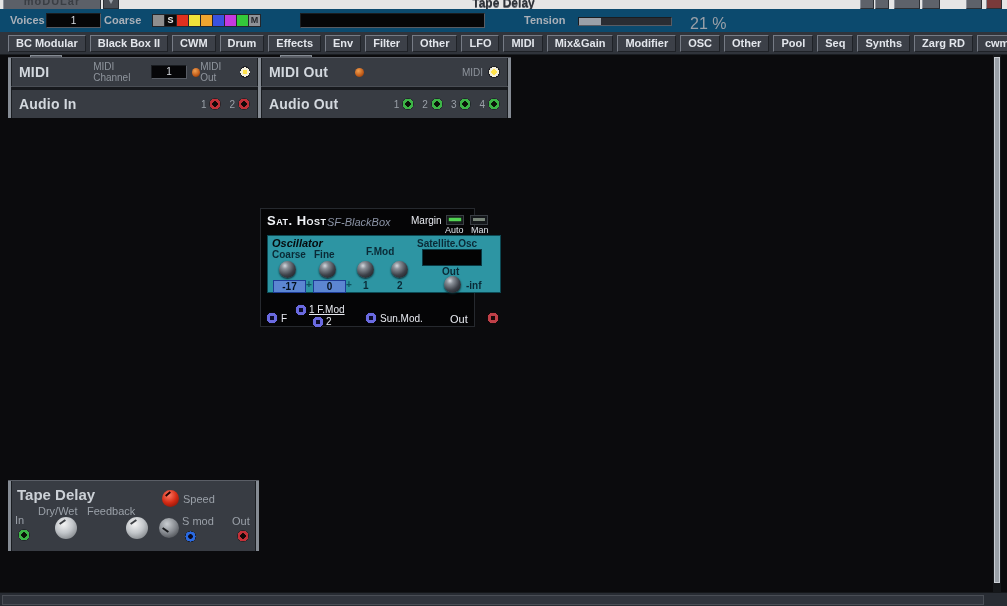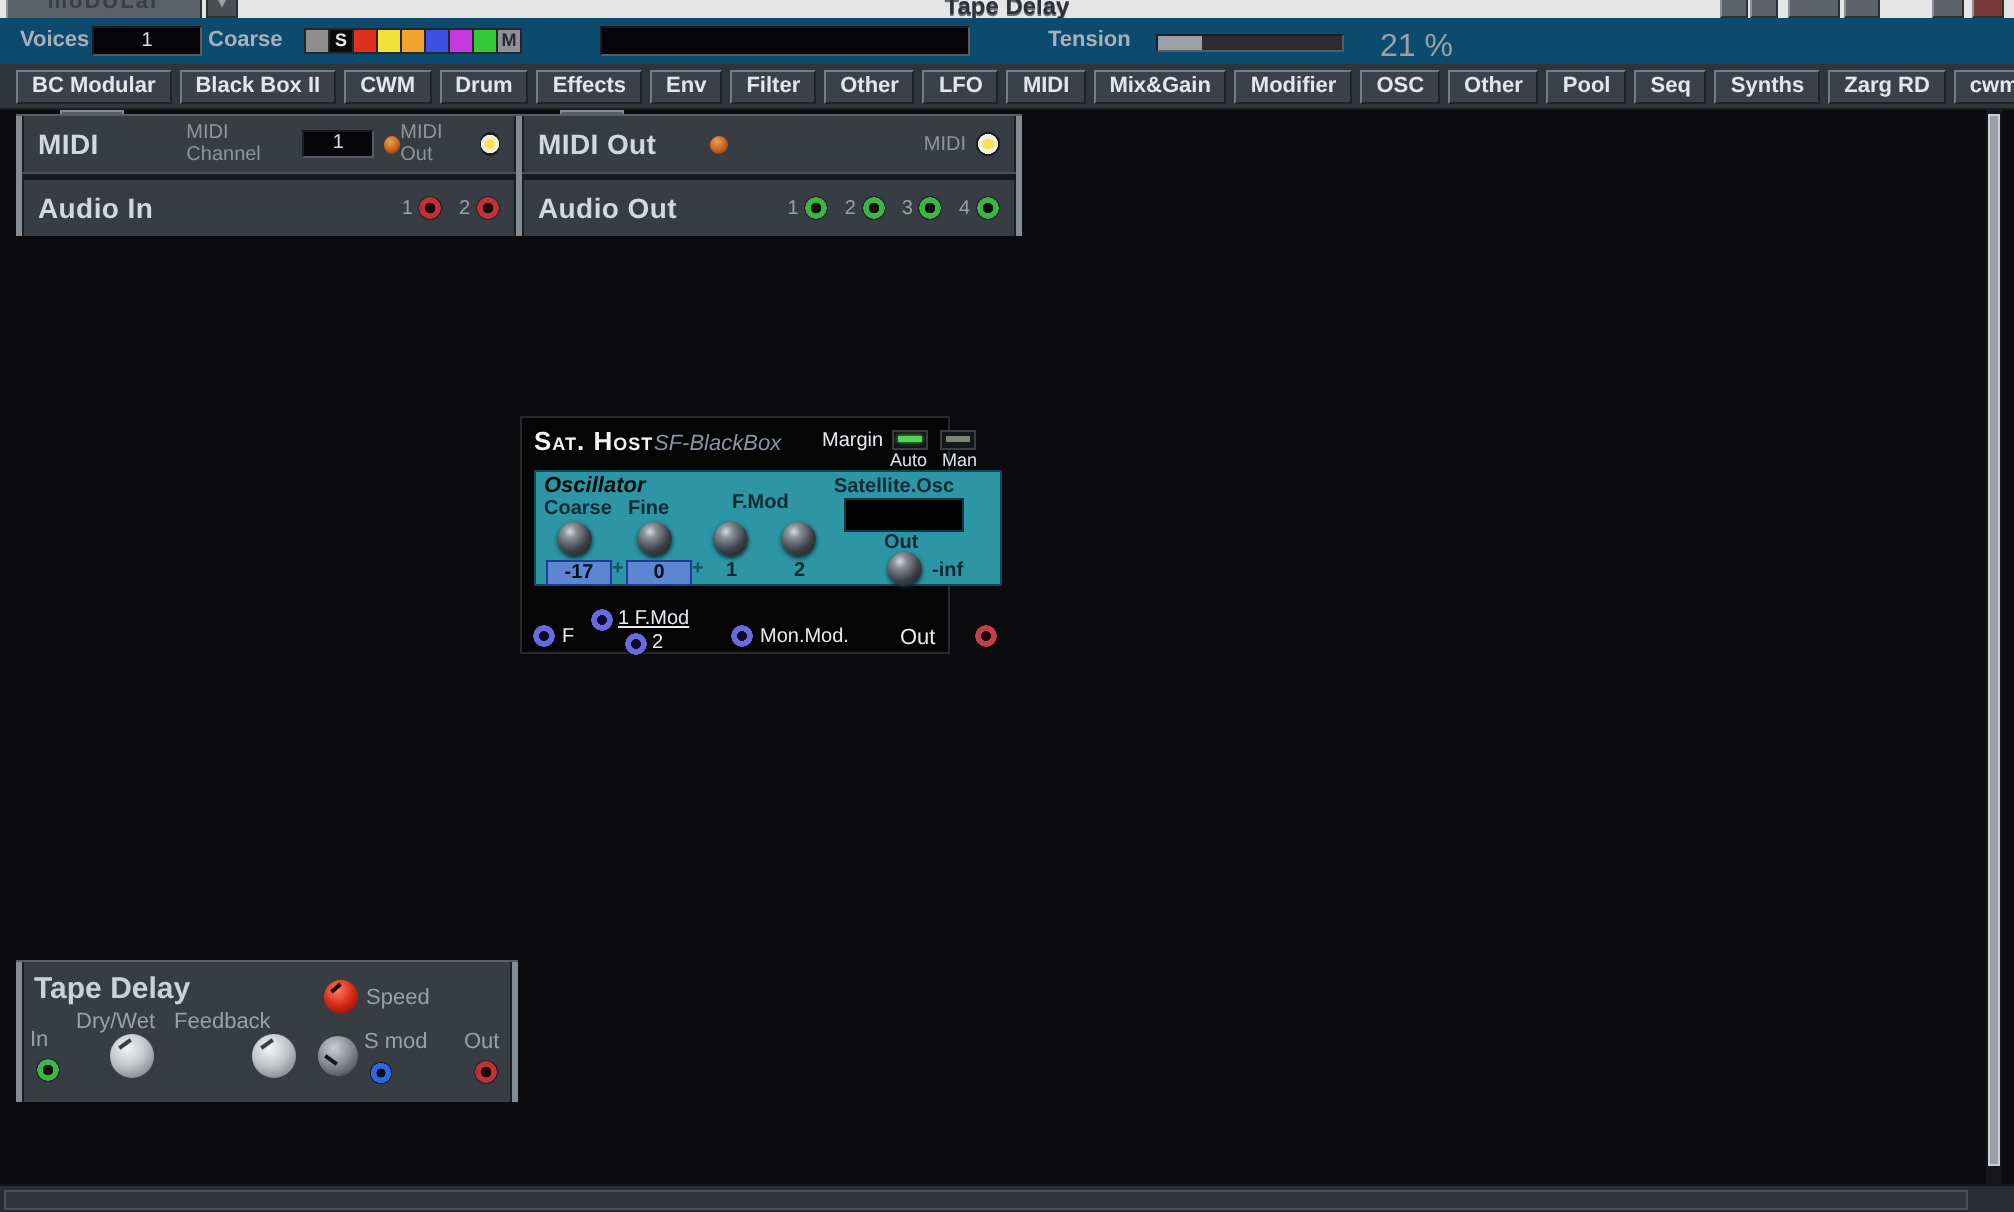--- a/index.html
+++ b/index.html
@@ -231,21 +231,21 @@
       <span class="teal-label" style="left:198px;top:44px;">-inf</span>
     </div>
 
     <div class="sat-port port-purple" style="left:5px;top:103px;"></div>
     <span class="sat-port-label" style="left:20px;top:104px;">F</span>
     <div class="sat-port port-purple" style="left:34px;top:95px;"></div>
     <span class="sat-port-label" style="left:48px;top:95px;text-decoration:underline;">1 F.Mod</span>
     <div class="sat-port port-purple" style="left:51px;top:107px;"></div>
     <span class="sat-port-label" style="left:65px;top:107px;">2</span>
     <div class="sat-port port-purple" style="left:104px;top:103px;"></div>
-    <span class="sat-port-label" style="left:119px;top:104px;">Mon.Mod.</span>
+    <span class="sat-port-label" style="left:119px;top:104px;">Sun.Mod.</span>
     <span class="sat-port-label" style="left:189px;top:104px;font-size:11px;">Out</span>
     <div class="sat-port port-red-dark" style="left:226px;top:103px;"></div>
   </div>
 
   <div id="tape-delay">
     <span id="td-title">Tape Delay</span>
     <div class="knob-red" style="left:151px;top:9px;"></div>
     <span class="td-label" style="left:172px;top:12px;">Speed</span>
     <span class="td-label" style="left:27px;top:24px;">Dry/Wet</span>
     <span class="td-label" style="left:76px;top:24px;">Feedback</span>

